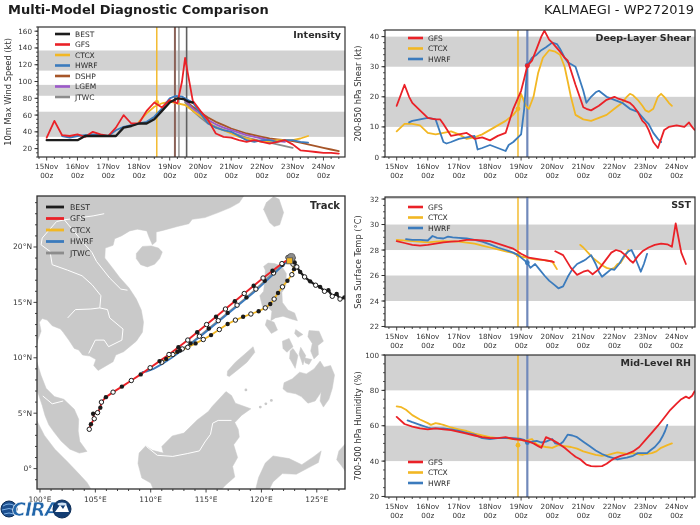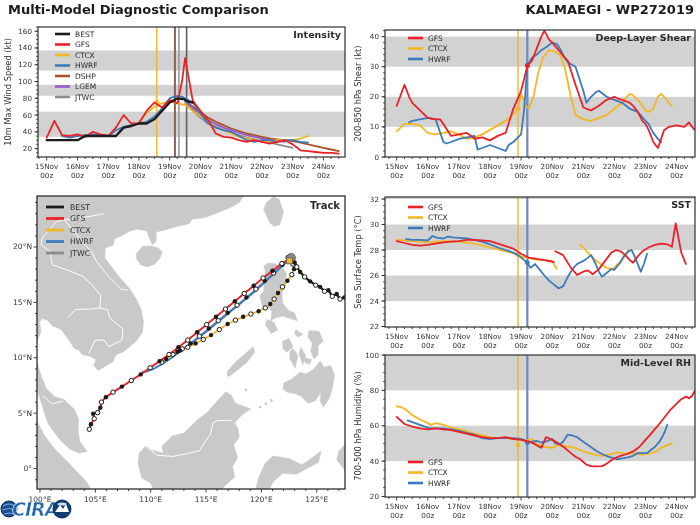--- a/index.html
+++ b/index.html
@@ -1,19 +1,19 @@
 <!DOCTYPE html>
 <html><head>
 <meta charset="utf-8">
 <style>
   html,body{margin:0;padding:0;background:#ffffff;}
   #app{position:relative;width:700px;height:525px;background:#ffffff;overflow:hidden;
        font-family:"DejaVu Sans","Liberation Sans",sans-serif;}
   .main-title{position:absolute;top:2px;left:8px;font-size:13px;font-weight:bold;color:#1c1c1c;}
-  .storm-title{position:absolute;top:2px;right:6px;font-size:13px;font-weight:bold;color:#1c1c1c;}
+  .storm-title{position:absolute;top:2px;right:6px;font-size:13px;font-weight:normal;color:#1c1c1c;}
   svg{position:absolute;display:block;}
   #svg-intensity{left:0;top:16px;}
   #svg-track{left:0;top:191px;}
   #svg-shear{left:350px;top:16px;}
   #svg-sst{left:350px;top:191px;}
   #svg-rh{left:350px;top:350px;}
   text{font-family:"DejaVu Sans","Liberation Sans",sans-serif;}
 </style>
 </head>
 <body>

